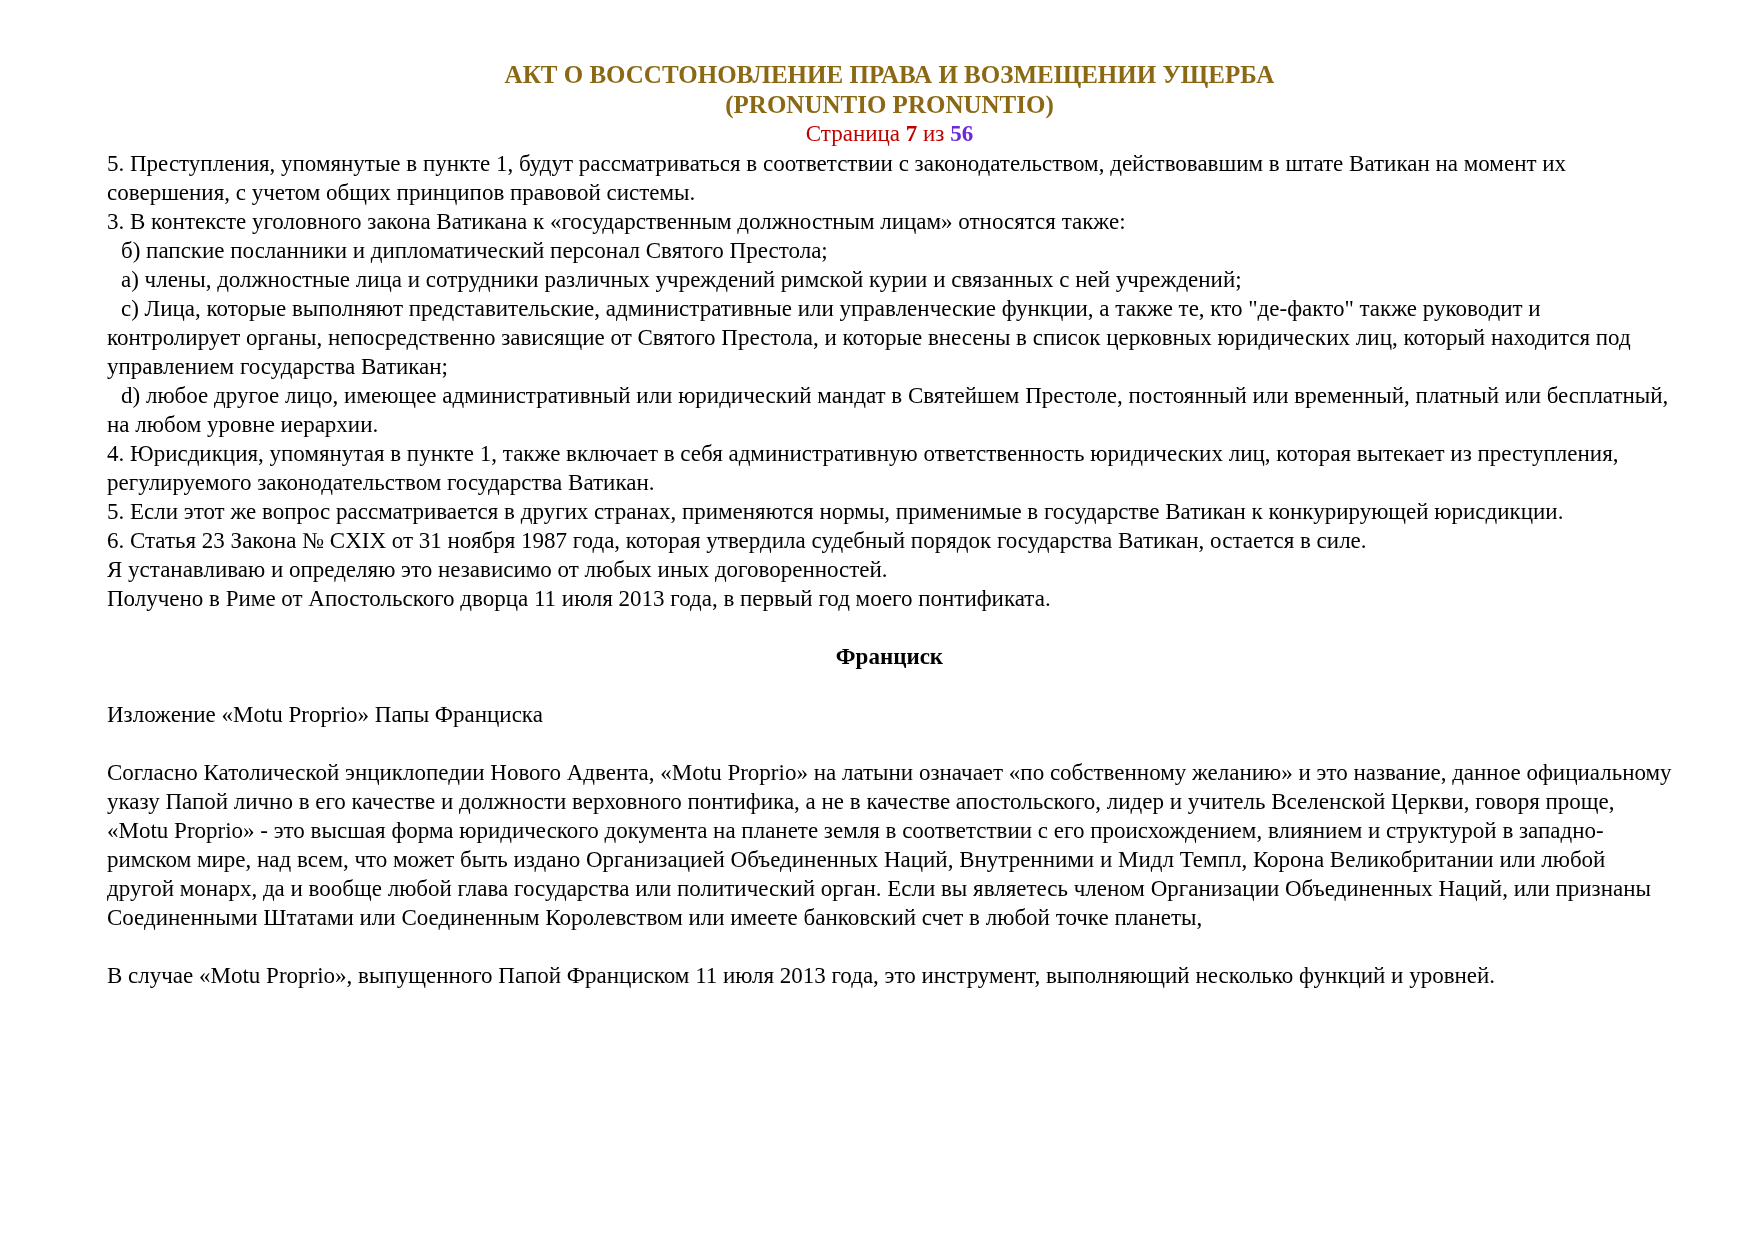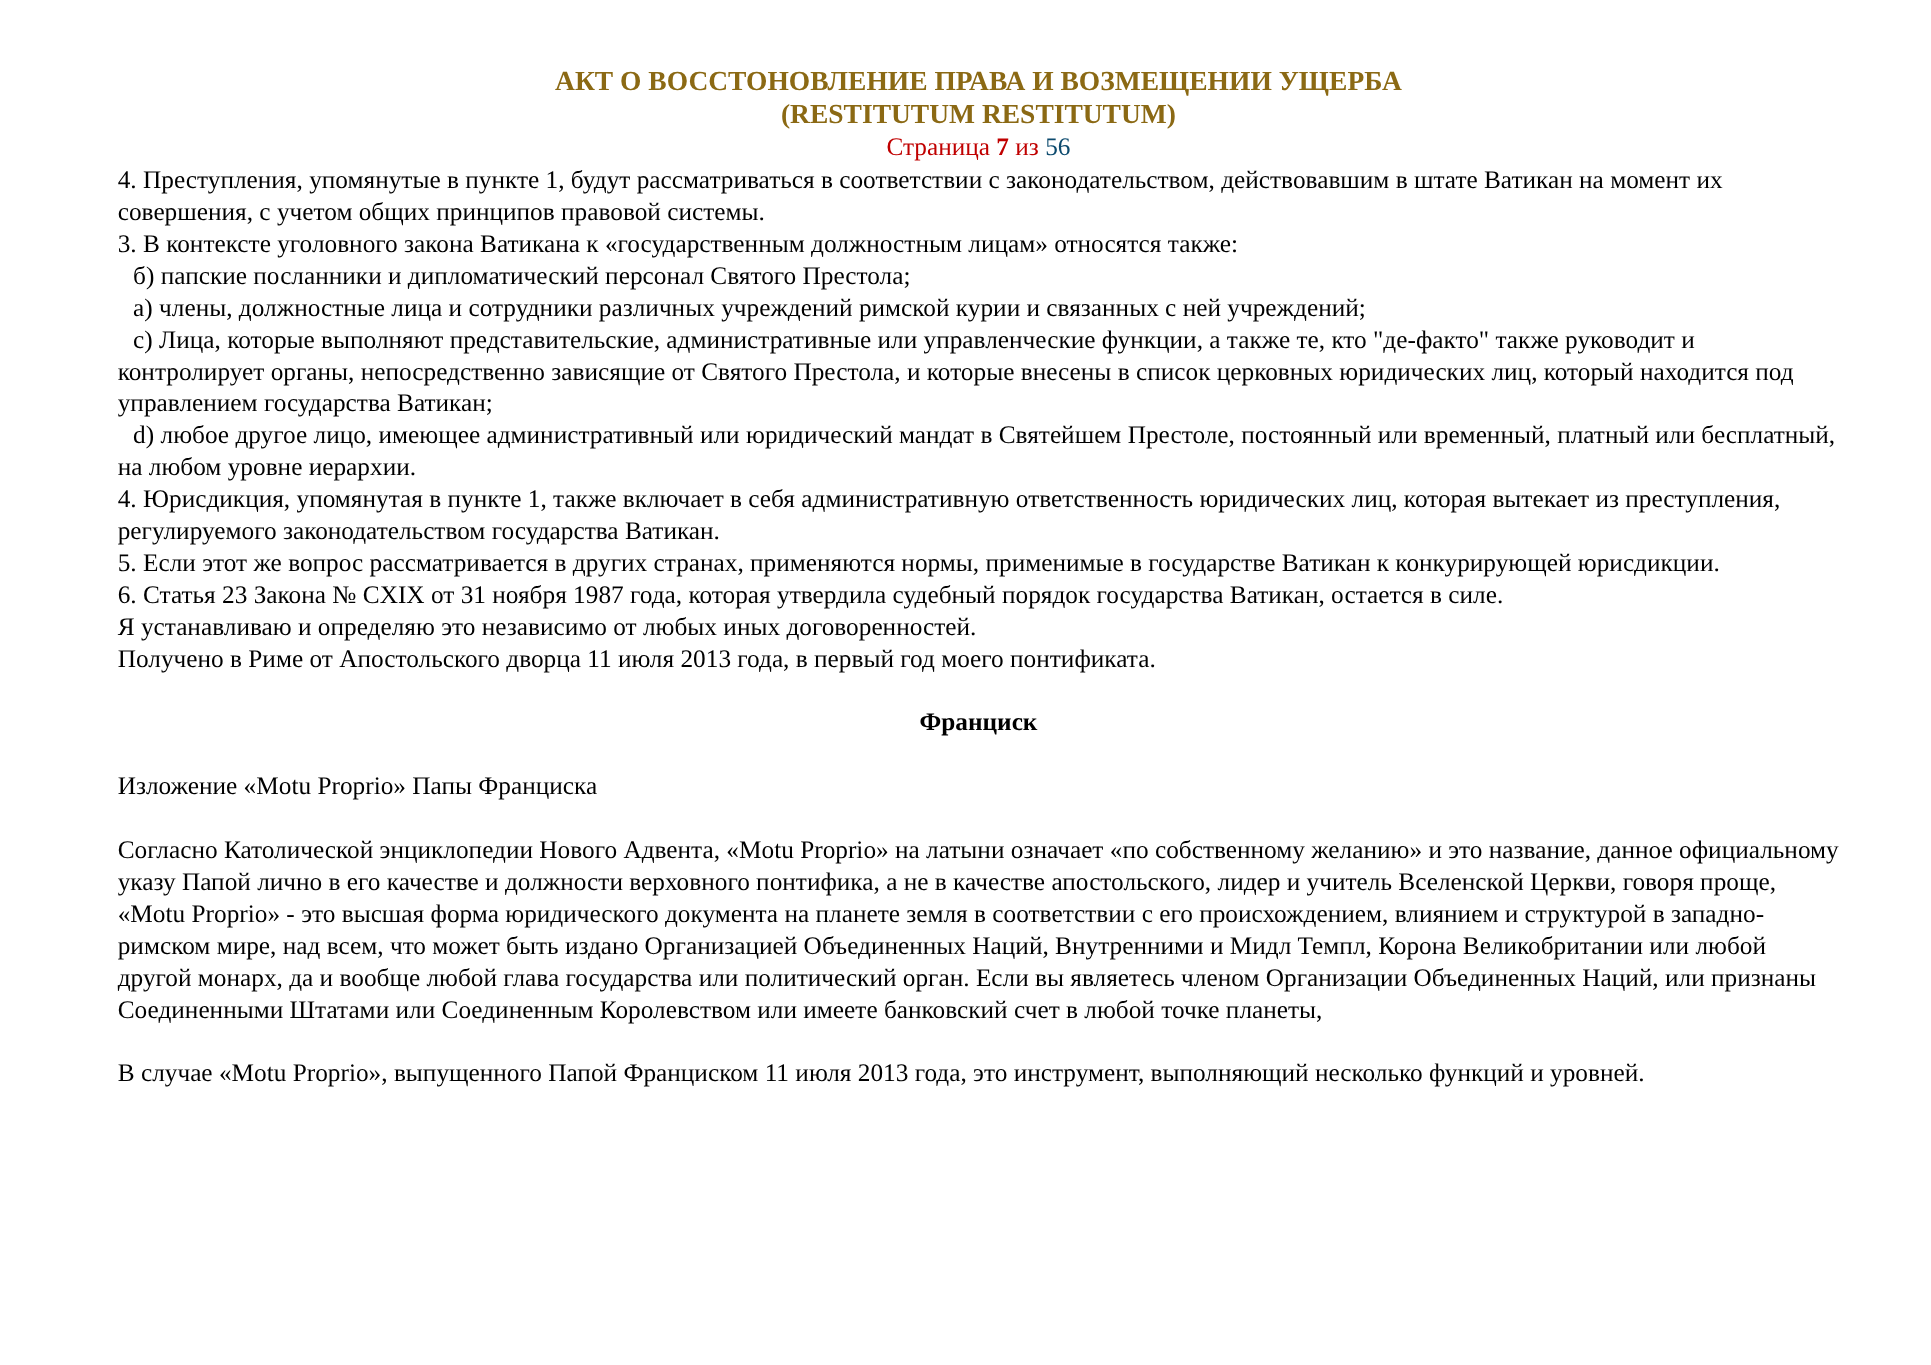--- a/index.html
+++ b/index.html
@@ -31,22 +31,22 @@
   }
   .page-line {
     font-size: 23px;
     line-height: 27px;
     color: #c00000;
   }
   .page-line .bold {
     font-weight: bold;
   }
   .page-line .total {
-    font-weight: normal;
-    color: #0c4a6e;
+    font-weight: bold;
+    color: #6d28d9;
   }
   .doc-body {
     margin-top: 2px;
     font-size: 23px;
     line-height: 29px;
   }
   .para {
     margin: 0;
     padding: 0;
   }
@@ -61,26 +61,26 @@
     font-weight: bold;
   }
 </style>
 </head>
 <body>
 
 <div class="page">
 
   <div class="doc-header">
     <div class="title-line">АКТ О ВОССТОНОВЛЕНИЕ ПРАВА И ВОЗМЕЩЕНИИ УЩЕРБА</div>
-    <div class="title-line">(RESTITUTUM RESTITUTUM)</div>
+    <div class="title-line">(PRONUNTIO PRONUNTIO)</div>
     <div class="page-line"><span>Страница</span> <span class="bold">7</span> <span>из</span> <span class="total">56</span></div>
   </div>
 
   <div class="doc-body">
-    <p class="para">4. Преступления, упомянутые в пункте 1, будут рассматриваться в соответствии с законодательством, действовавшим в штате Ватикан на момент их совершения, с учетом общих принципов правовой системы.</p>
+    <p class="para">5. Преступления, упомянутые в пункте 1, будут рассматриваться в соответствии с законодательством, действовавшим в штате Ватикан на момент их совершения, с учетом общих принципов правовой системы.</p>
     <p class="para">3. В контексте уголовного закона Ватикана к «государственным должностным лицам» относятся также:</p>
     <p class="para indent">б) папские посланники и дипломатический персонал Святого Престола;</p>
     <p class="para indent">а) члены, должностные лица и сотрудники различных учреждений римской курии и связанных с ней учреждений;</p>
     <p class="para indent">с) Лица, которые выполняют представительские, административные или управленческие функции, а также те, кто "де-факто" также руководит и контролирует органы, непосредственно зависящие от Святого Престола, и которые внесены в список церковных юридических лиц, который находится под управлением государства Ватикан;</p>
     <p class="para indent">d) любое другое лицо, имеющее административный или юридический мандат в Святейшем Престоле, постоянный или временный, платный или бесплатный, на любом уровне иерархии.</p>
     <p class="para">4. Юрисдикция, упомянутая в пункте 1, также включает в себя административную ответственность юридических лиц, которая вытекает из преступления, регулируемого законодательством государства Ватикан.</p>
     <p class="para">5. Если этот же вопрос рассматривается в других странах, применяются нормы, применимые в государстве Ватикан к конкурирующей юрисдикции.</p>
     <p class="para">6. Статья 23 Закона № CXIX от 31 ноября 1987 года, которая утвердила судебный порядок государства Ватикан, остается в силе.</p>
     <p class="para">Я устанавливаю и определяю это независимо от любых иных договоренностей.</p>
     <p class="para">Получено в Риме от Апостольского дворца 11 июля 2013 года, в первый год моего понтификата.</p>

